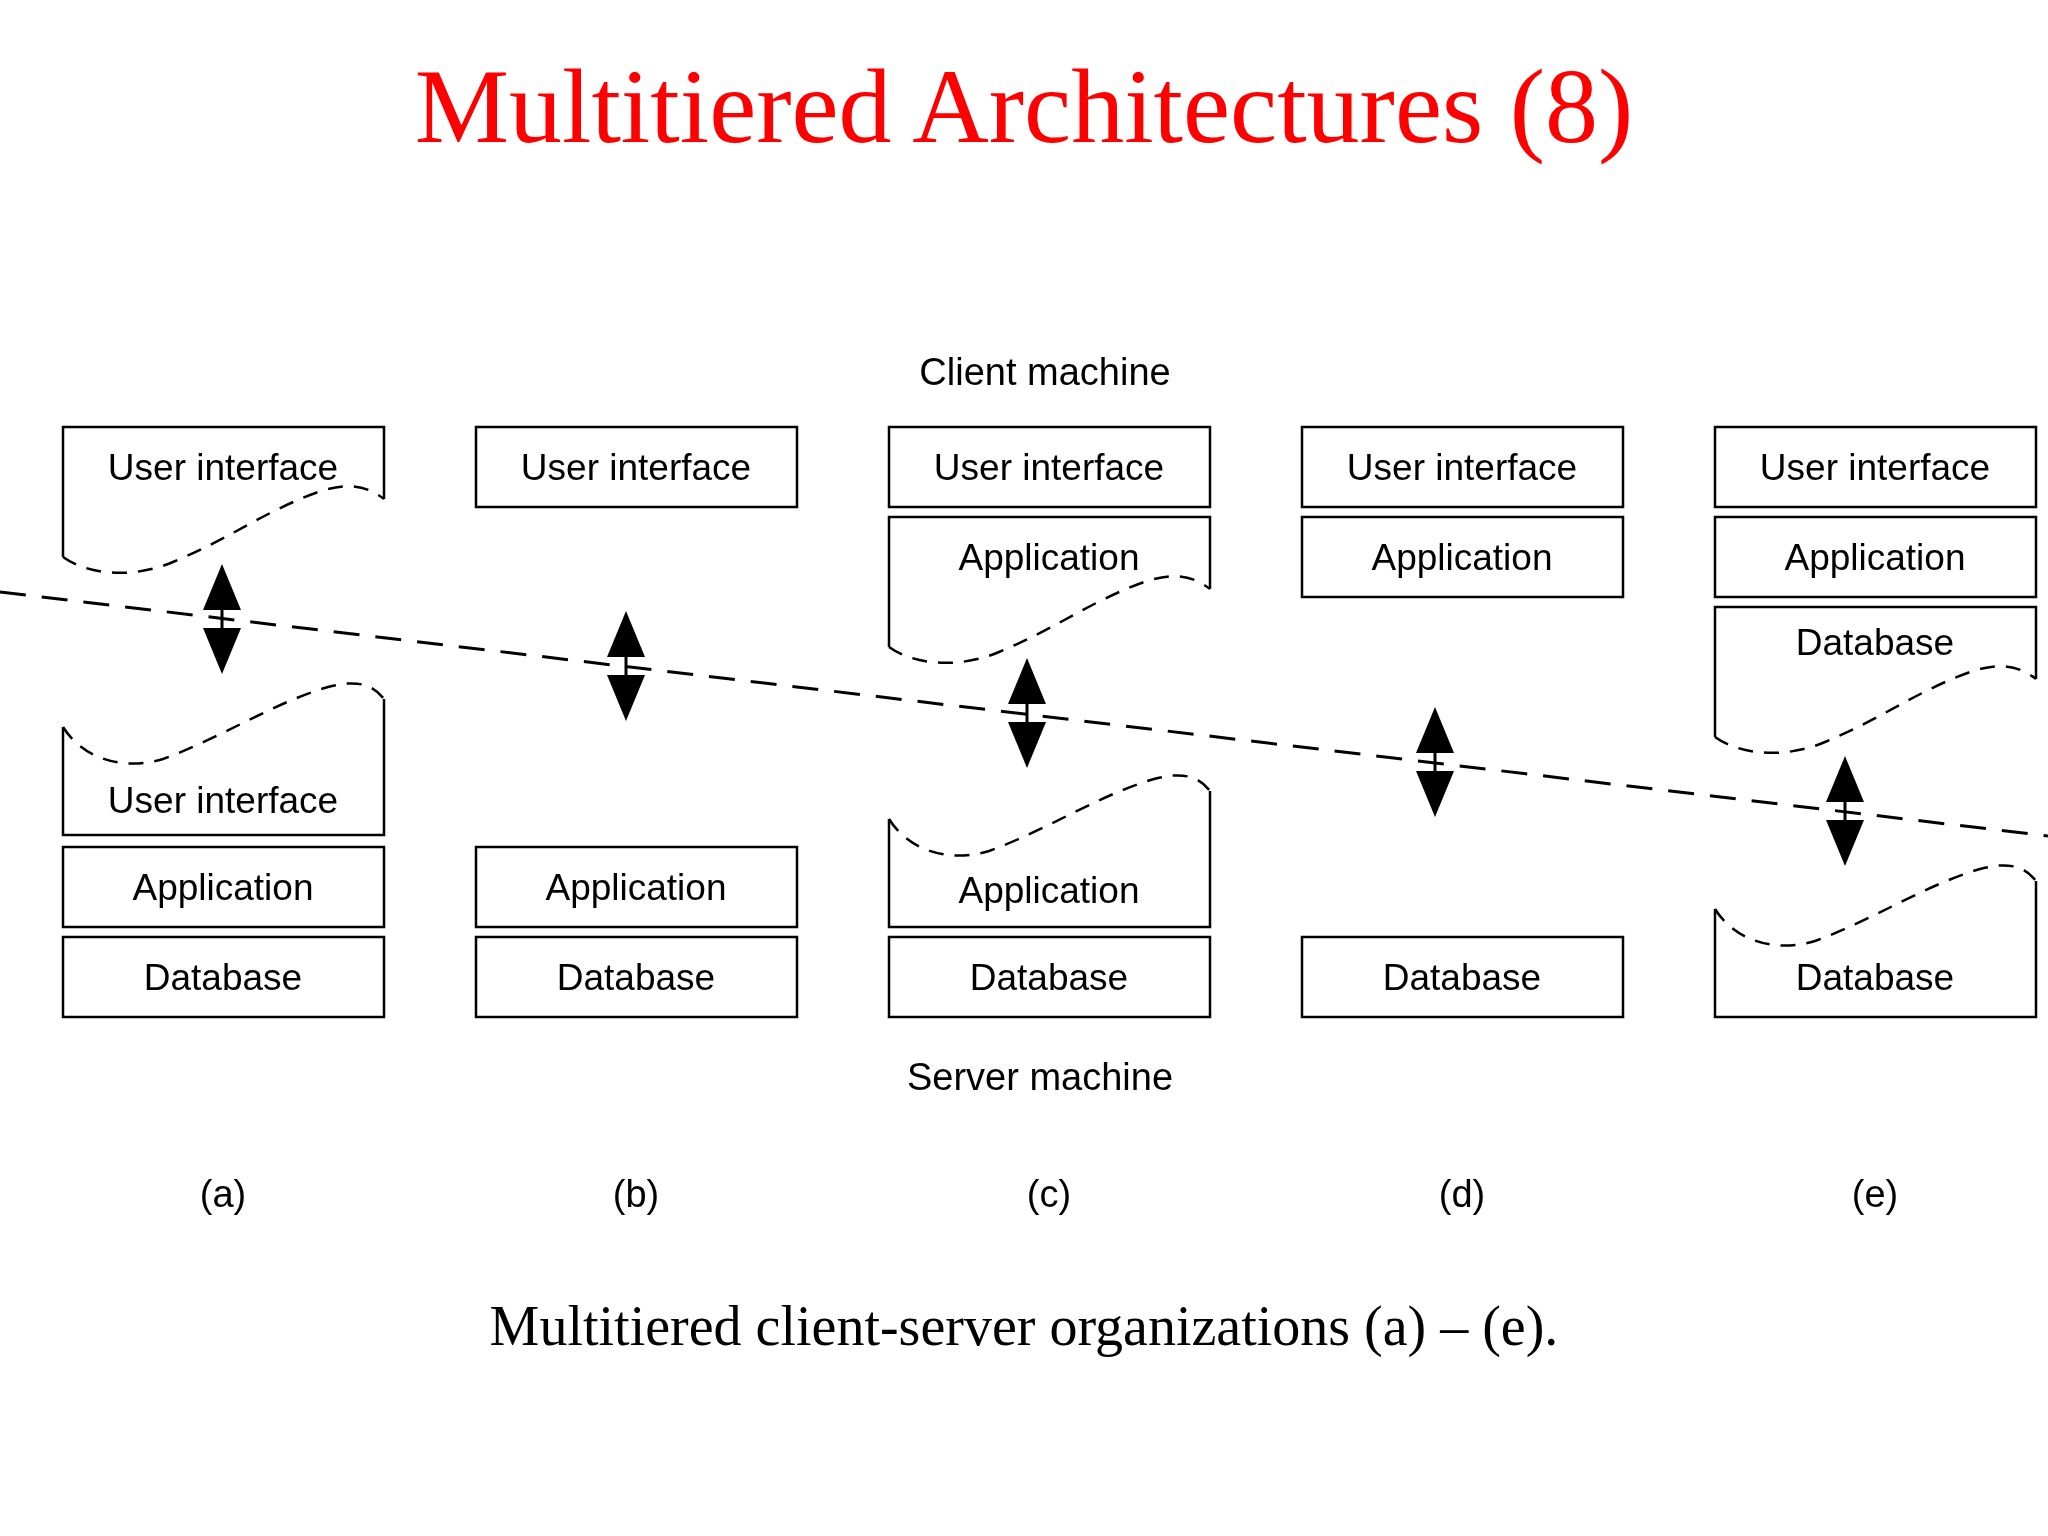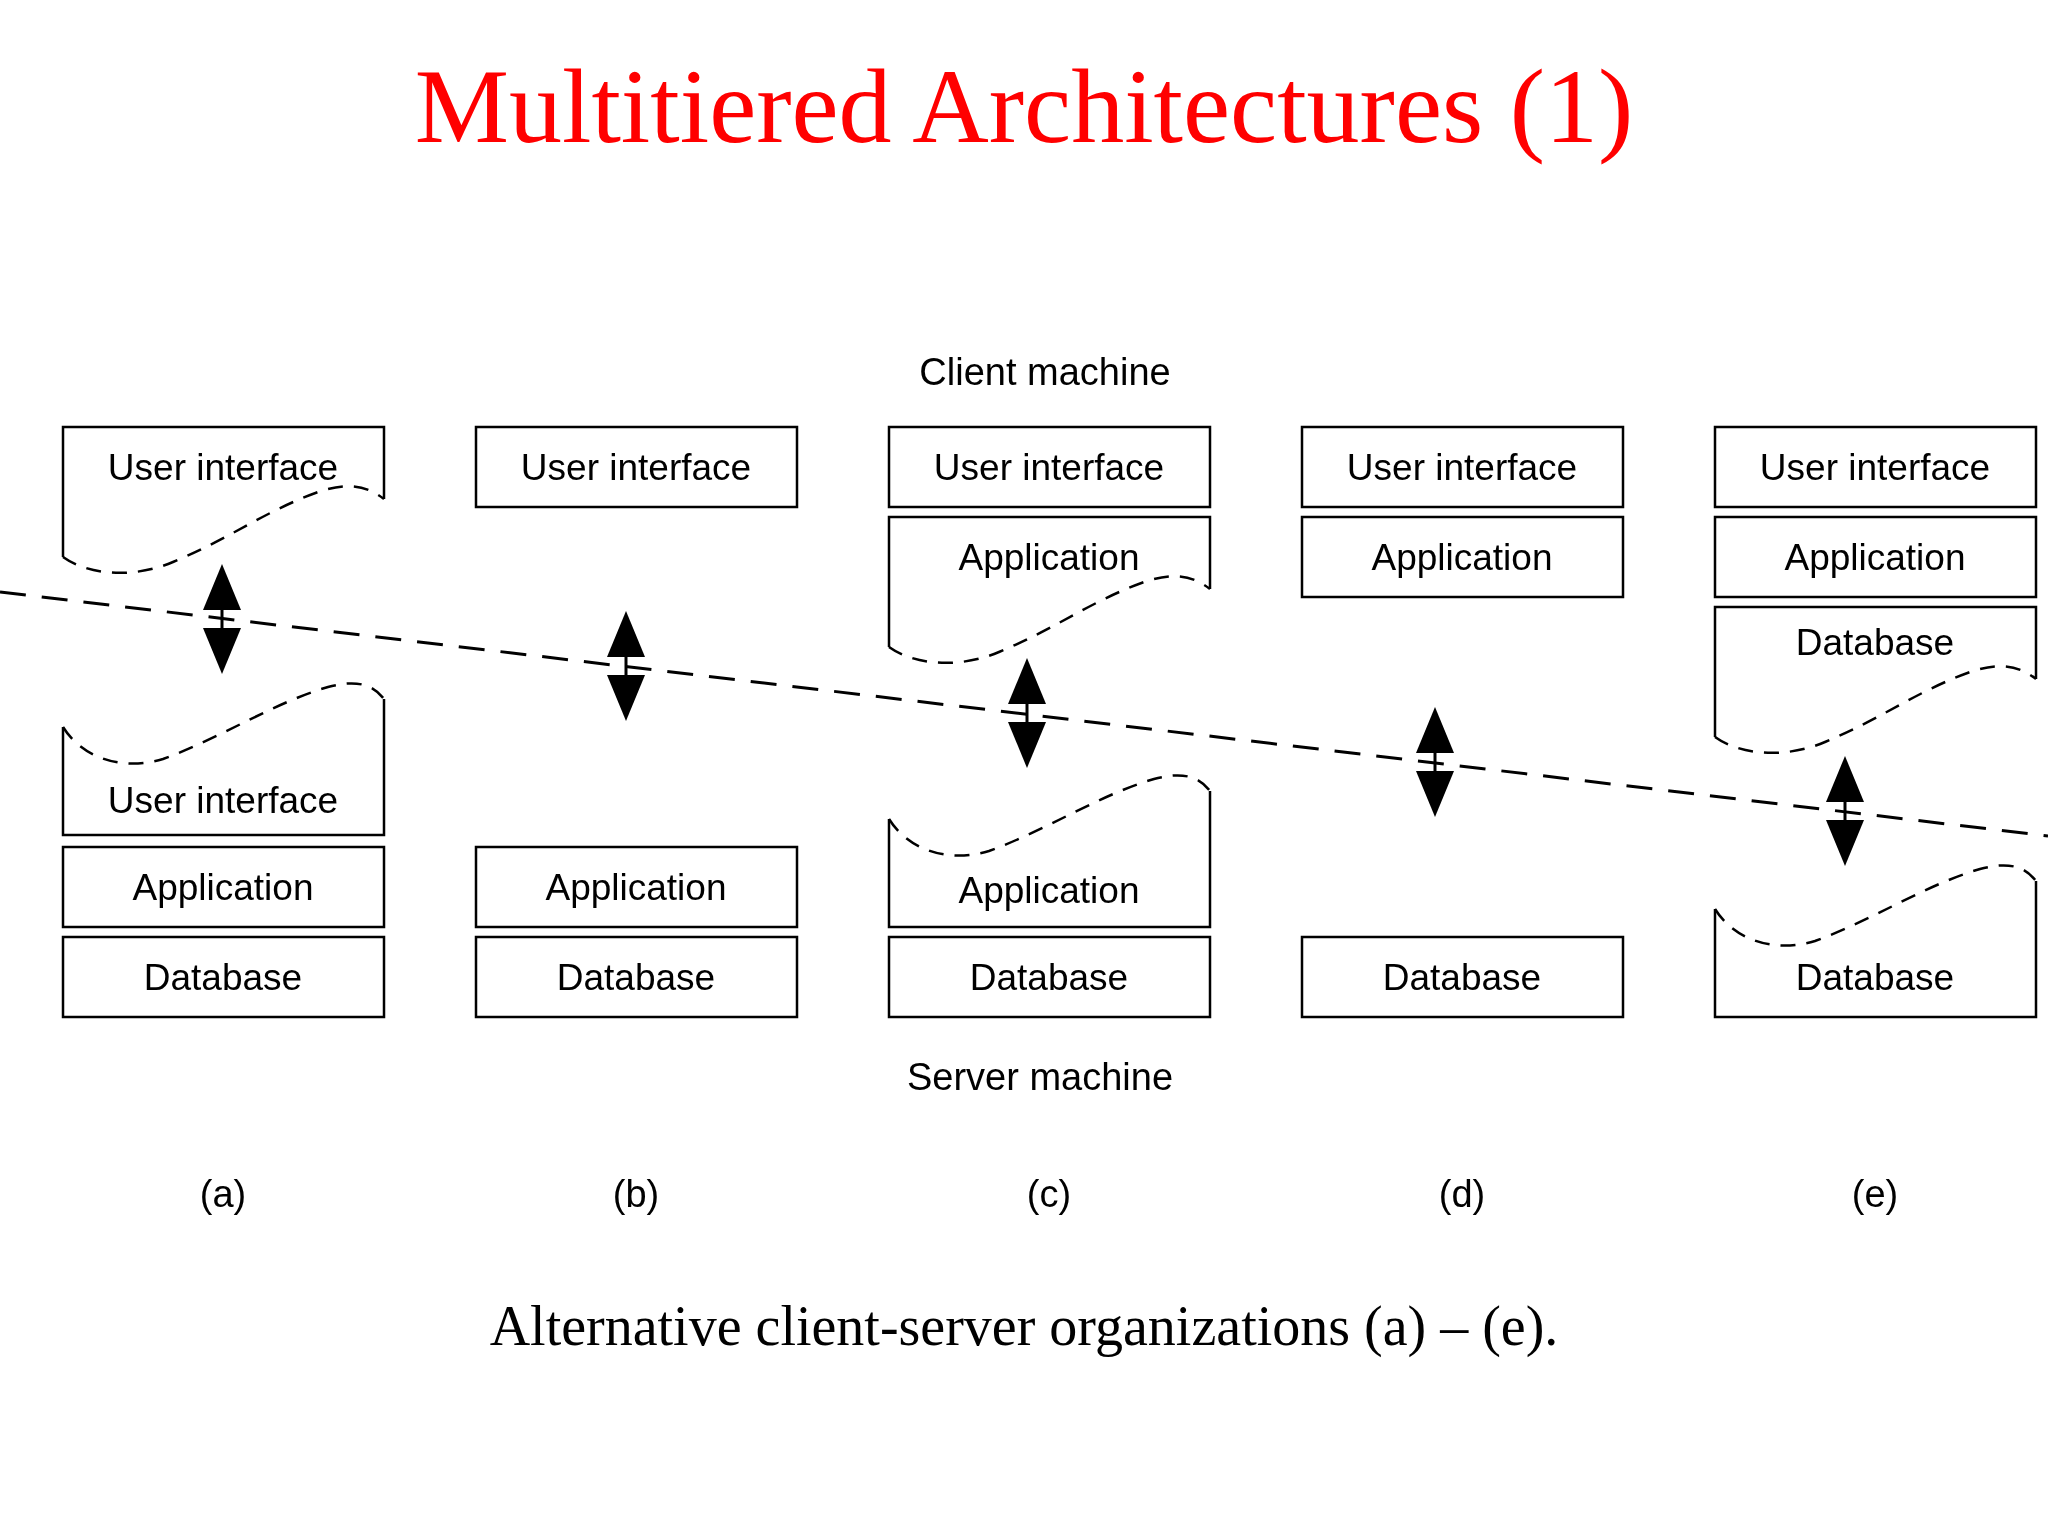--- a/index.html
+++ b/index.html
@@ -19,21 +19,21 @@
   .head{fill:#000000;stroke:none;}
   .boxtext{font-family:"Liberation Sans",sans-serif;font-size:37px;fill:#000000;text-anchor:middle;}
   .machinetext{font-family:"Liberation Sans",sans-serif;font-size:38px;fill:#000000;text-anchor:middle;}
   .lettertext{font-family:"Liberation Sans",sans-serif;font-size:38px;fill:#000000;text-anchor:middle;}
 </style>
 </head>
 <body style="background: rgb(255, 255, 255);">
 
 <div class="slide">
 
-  <div class="title" style="color: rgb(255, 0, 0);">Multitiered Architectures (1)</div>
+  <div class="title" style="color: rgb(255, 0, 0);">Multitiered Architectures (8)</div>
 
   <svg width="2048" height="1536" viewBox="0 0 2048 1536">
 
     <path class="boundary" d="M 0,592 L 2048,836"></path>
 
     <g>
       <path class="sides" d="M 63,557 L 63,427 L 384,427 L 384,499"></path>
       <path class="tear" d="M 63,557 C 88,575 133,579 173,562 C 233,537 263,512 318,492 C 353,480 371,489 384,499"></path>
       <text class="boxtext" x="223" y="480">User interface</text>
 
@@ -139,14 +139,14 @@
       <path class="tear" d="M 1715,909 C 1735,941 1775,953 1815,941 C 1875,919 1925,885 1980,869 C 2010,861 2025,867 2036,881"></path>
       <text class="boxtext" x="1875" y="990">Database</text>
 
       <text class="lettertext" x="1875" y="1207">(e)</text>
     </g>
 
     <text class="machinetext" x="1045" y="385">Client machine</text>
     <text class="machinetext" x="1040" y="1090">Server machine</text>
   </svg>
 
-  <div class="caption">Alternative client-server organizations (a) – (e).</div>
+  <div class="caption">Multitiered client-server organizations (a) – (e).</div>
 </div>
 
 </body></html>

